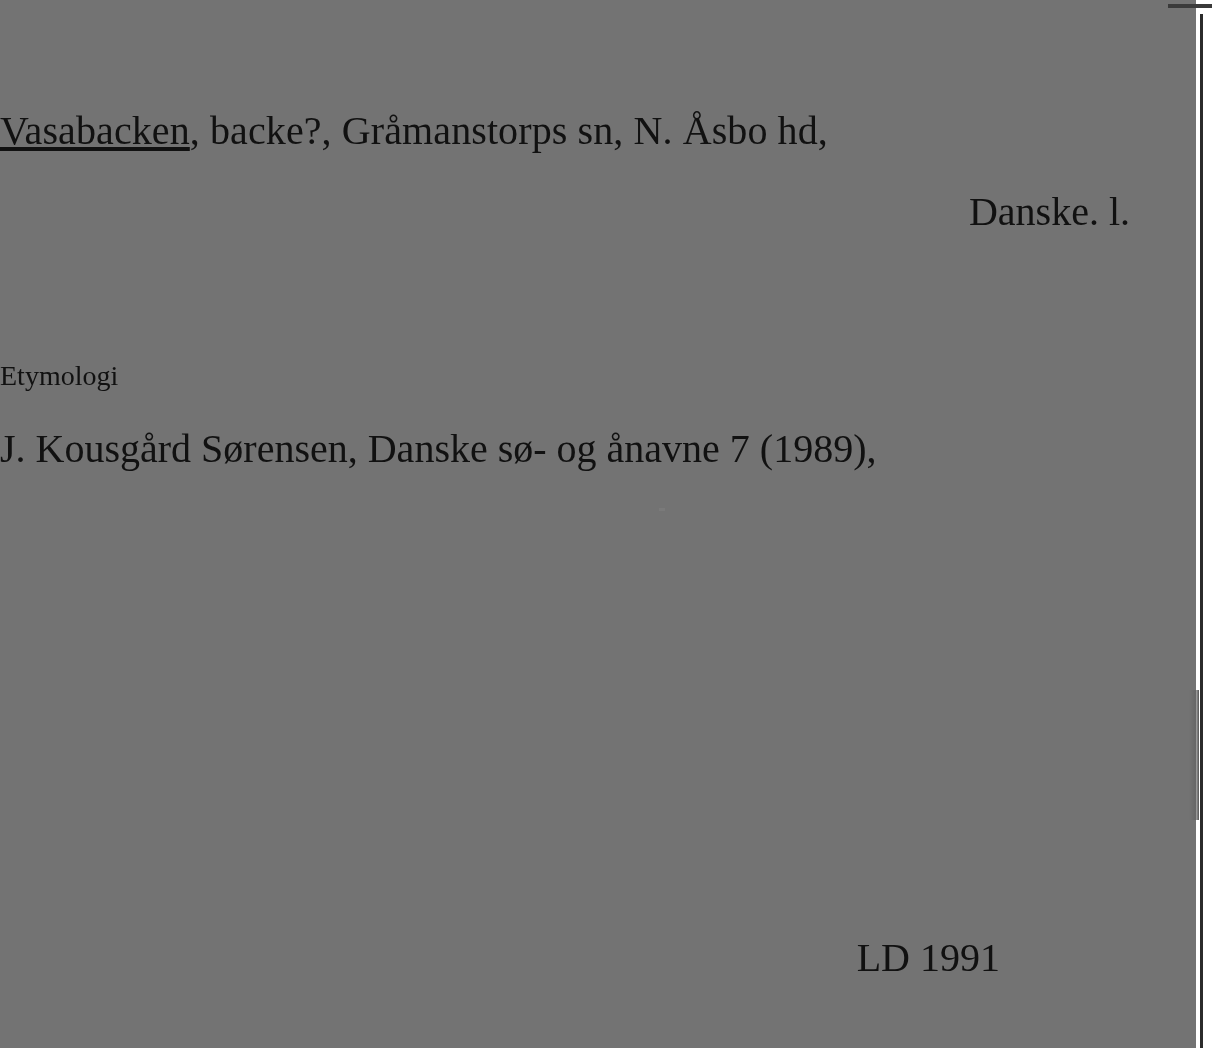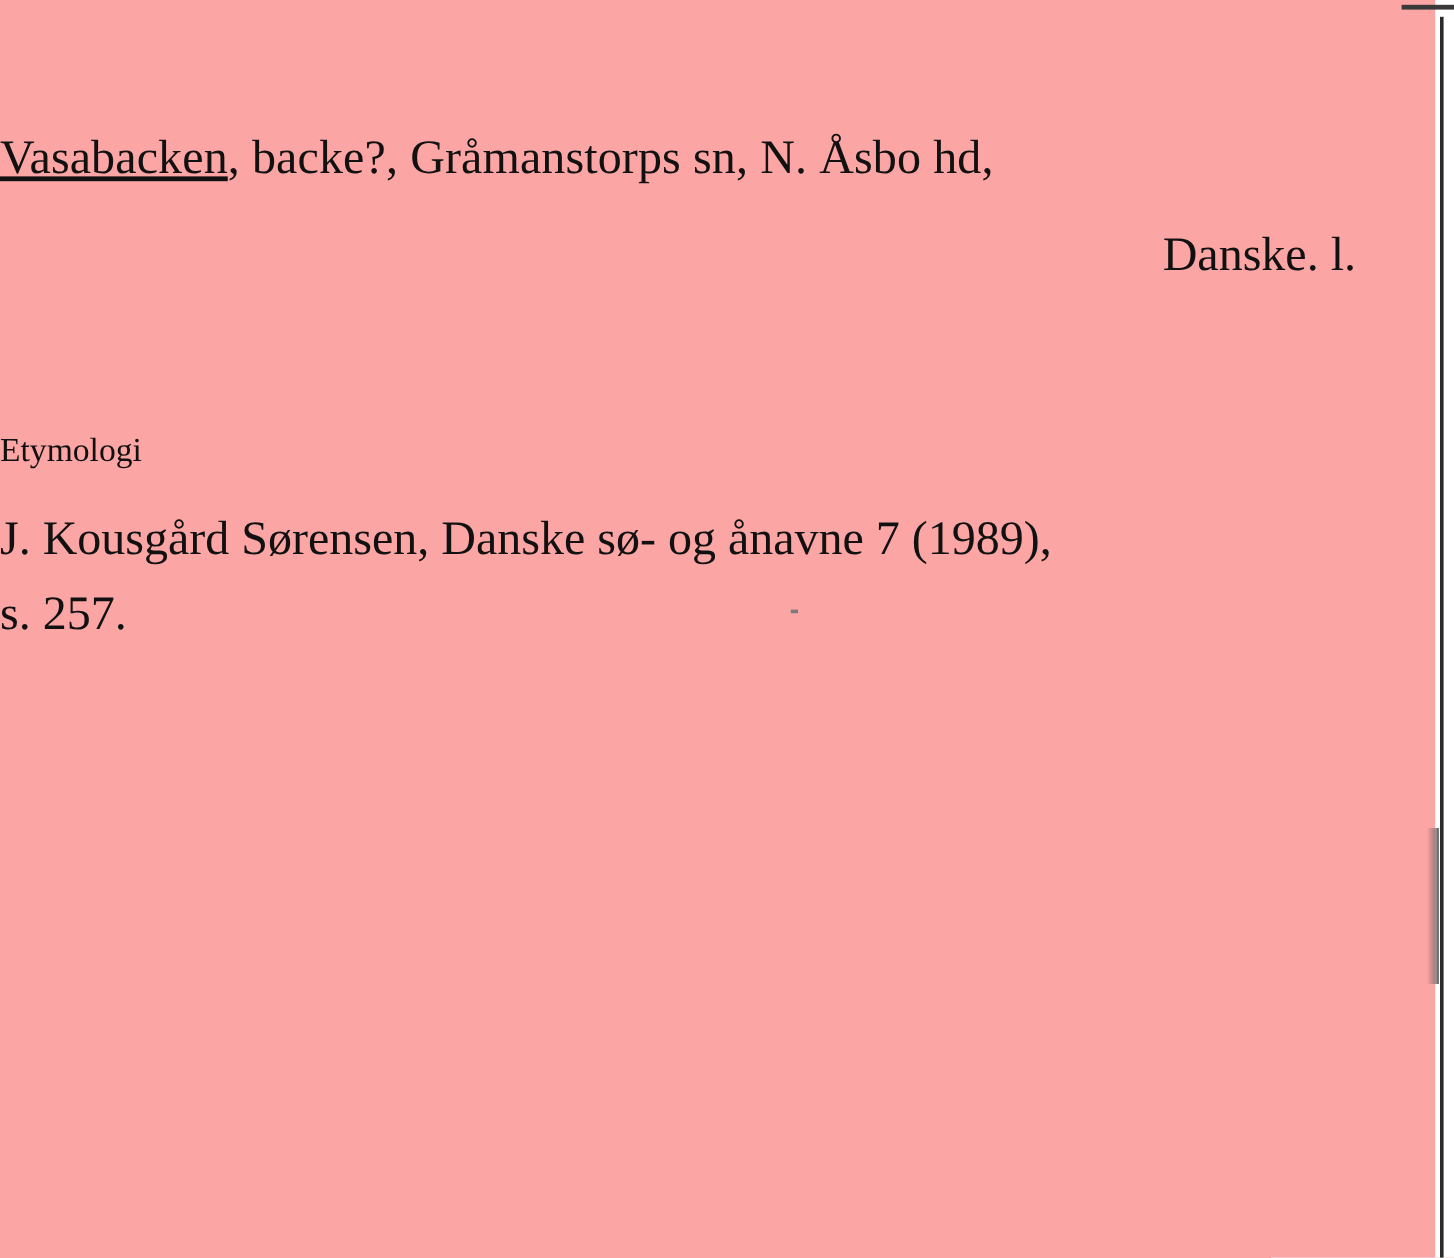--- a/index.html
+++ b/index.html
@@ -15,21 +15,21 @@
     font-family: "Liberation Serif", serif;
     color: #111111;
   }
 
   .page {
     position: absolute;
     left: 0;
     top: 0;
     width: 1212px;
     height: 1048px;
-    background: #fca5a5;
+    background: #737373;
   }
 
   
   .scan-edge {
     position: absolute;
     top: 0;
     left: 1196px;
     width: 16px;
     height: 1048px;
     background: #ffffff;
@@ -129,23 +129,23 @@
   <div class="headword-line">
     <span class="headword">Vasabacken</span><span>, backe?, Gråmanstorps sn, N. Åsbo hd,</span>
   </div>
 
   <div class="place-line">Danske. l.</div>
 
   <div class="section-label">Etymologi</div>
 
   <div class="reference">
     <span>J. Kousgård Sørensen, Danske sø- og ånavne 7 (1989),</span>
-    <span class="ref-line2">s. 257.</span>
   </div>
 
+  <div class="footer">LD 1991</div>
 
   <div class="speck speck-1"></div>
 
   <div class="scan-edge"></div>
   <div class="scan-edge-line"></div>
   <div class="scan-edge-tick"></div>
   <div class="scan-edge-smudge"></div>
 
 </div>
 

